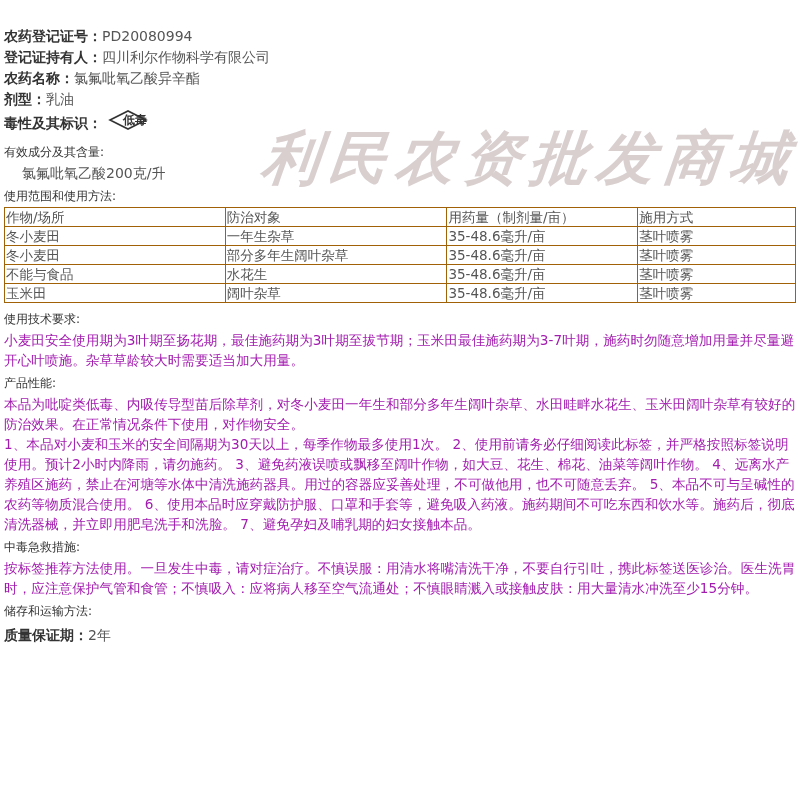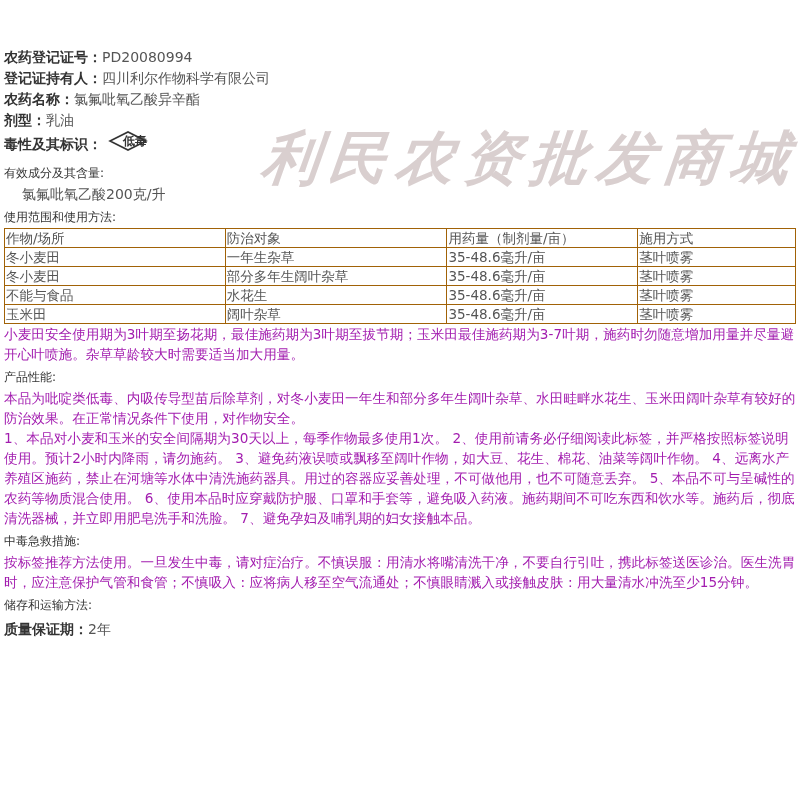--- a/index.html
+++ b/index.html
@@ -2,21 +2,21 @@
 <html><head>
 <meta charset="utf-8">
 <style>
   html, body { margin: 0; padding: 0; background: #ffffff; }
   body {
     width: 800px; height: 800px; position: relative; overflow: hidden;
     font-family: "DejaVu Sans", "Liberation Sans", sans-serif;
     color: #555555;
     font-size: 14px;
   }
-  .page { position: absolute; left: 4px; top: 26px; width: 792px; margin-top: 21px; }
+  .page { position: absolute; left: 4px; top: 26px; width: 792px; }
   .line { height: 21px; line-height: 21px; white-space: nowrap; }
   .lbl { font-weight: bold; color: #333333; }
   .val { color: #555555; }
   .heading { font-weight: normal; color: #333333; font-size: 12px; height: 21px; line-height: 21px; margin-top: 2px; }
   .indent { padding-left: 18px; }
   .para { line-height: 20px; color: #a21caf; font-size: 13.6px; letter-spacing: 0.05px; word-break: break-all; }
   .badge-wrap { display: inline-block; vertical-align: middle; margin-left: 6px; position: relative; top: 0px; }
   .badge {
     width: 40px; height: 20px; position: relative; display: inline-block;
   }
@@ -105,20 +105,21 @@
     </tr>
     <tr>
       <td>玉米田</td>
       <td>阔叶杂草</td>
       <td>35-48.6毫升/亩</td>
       <td>茎叶喷雾</td>
     </tr>
   </tbody>
     </table>
 
+  <div class="heading" style="margin-top:6px;">使用技术要求:</div>
   <div class="para">小麦田安全使用期为3叶期至扬花期，最佳施药期为3叶期至拔节期；玉米田最佳施药期为3-7叶期，施药时勿随意增加用量并尽量避开心叶喷施。杂草草龄较大时需要适当加大用量。</div>
 
   <div class="heading" style="margin-top:3px;">产品性能:</div>
   <div class="para">本品为吡啶类低毒、内吸传导型苗后除草剂，对冬小麦田一年生和部分多年生阔叶杂草、水田畦畔水花生、玉米田阔叶杂草有较好的防治效果。在正常情况条件下使用，对作物安全。</div>
 
   <div class="para">1、本品对小麦和玉米的安全间隔期为30天以上，每季作物最多使用1次。 2、使用前请务必仔细阅读此标签，并严格按照标签说明使用。预计2小时内降雨，请勿施药。 3、避免药液误喷或飘移至阔叶作物，如大豆、花生、棉花、油菜等阔叶作物。 4、远离水产养殖区施药，禁止在河塘等水体中清洗施药器具。用过的容器应妥善处理，不可做他用，也不可随意丢弃。 5、本品不可与呈碱性的农药等物质混合使用。 6、使用本品时应穿戴防护服、口罩和手套等，避免吸入药液。施药期间不可吃东西和饮水等。施药后，彻底清洗器械，并立即用肥皂洗手和洗脸。 7、避免孕妇及哺乳期的妇女接触本品。</div>
 
   <div class="heading" style="margin-top:3px;">中毒急救措施:</div>
   <div class="para">按标签推荐方法使用。一旦发生中毒，请对症治疗。不慎误服：用清水将嘴清洗干净，不要自行引吐，携此标签送医诊治。医生洗胃时，应注意保护气管和食管；不慎吸入：应将病人移至空气流通处；不慎眼睛溅入或接触皮肤：用大量清水冲洗至少15分钟。</div>
 

